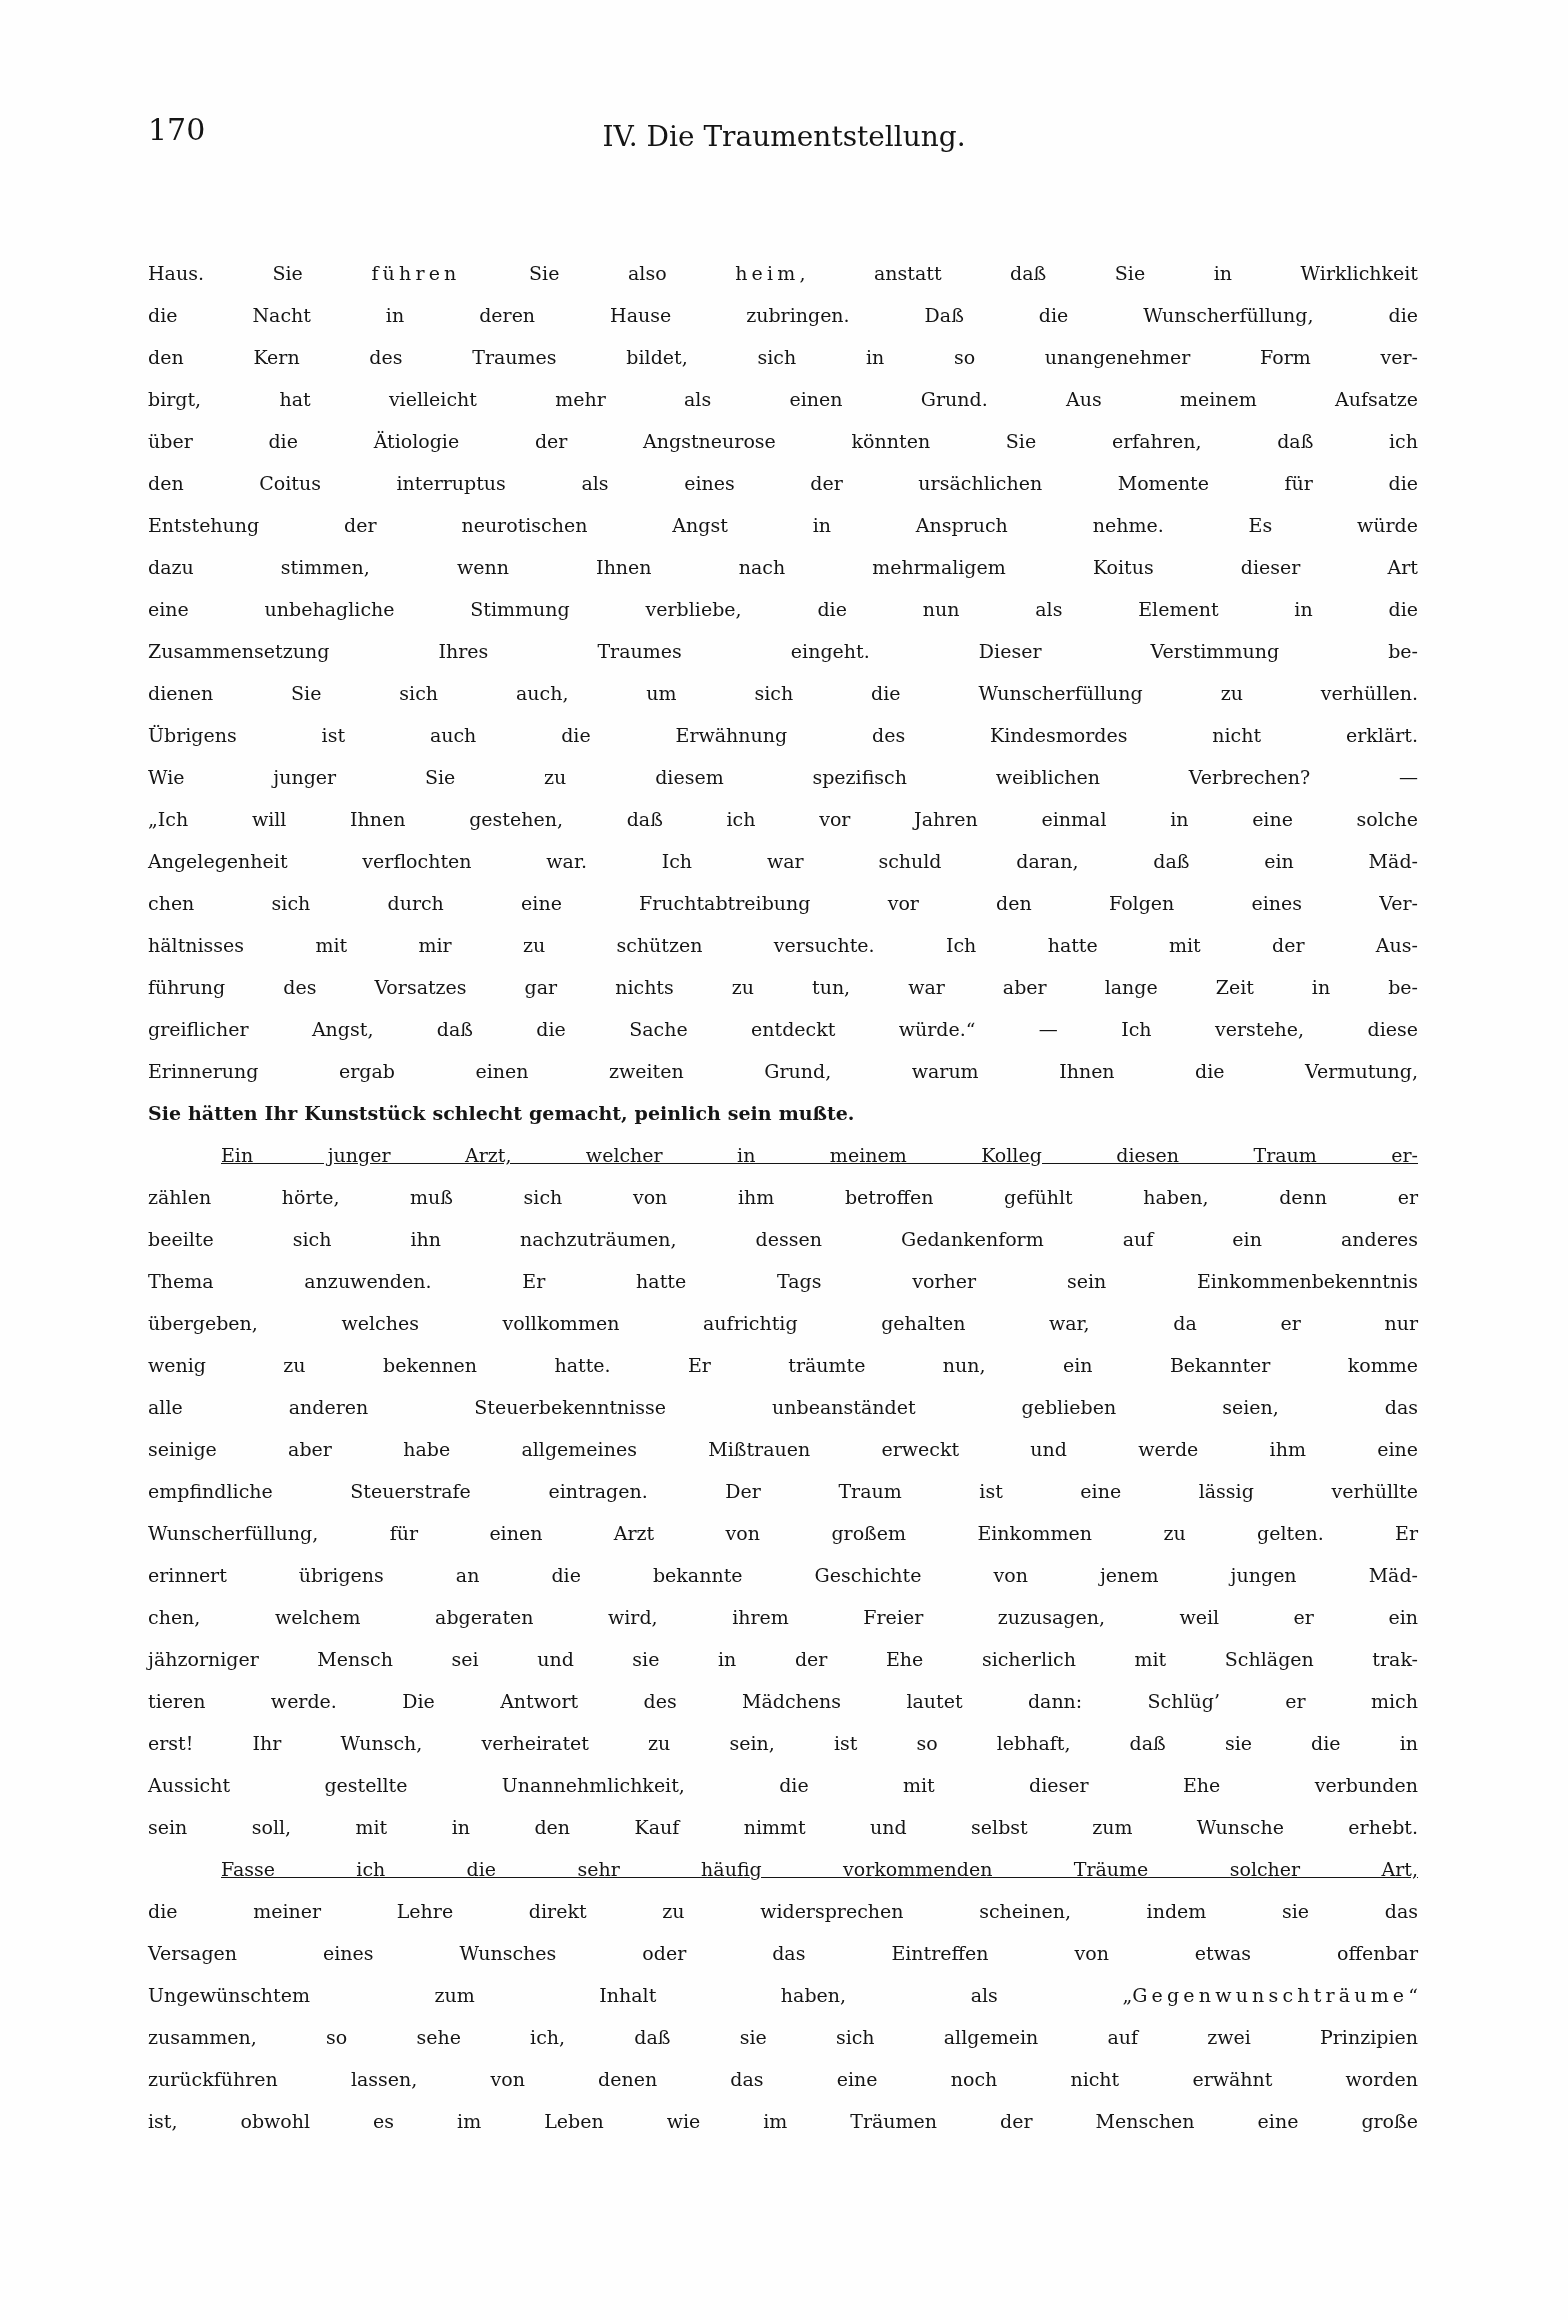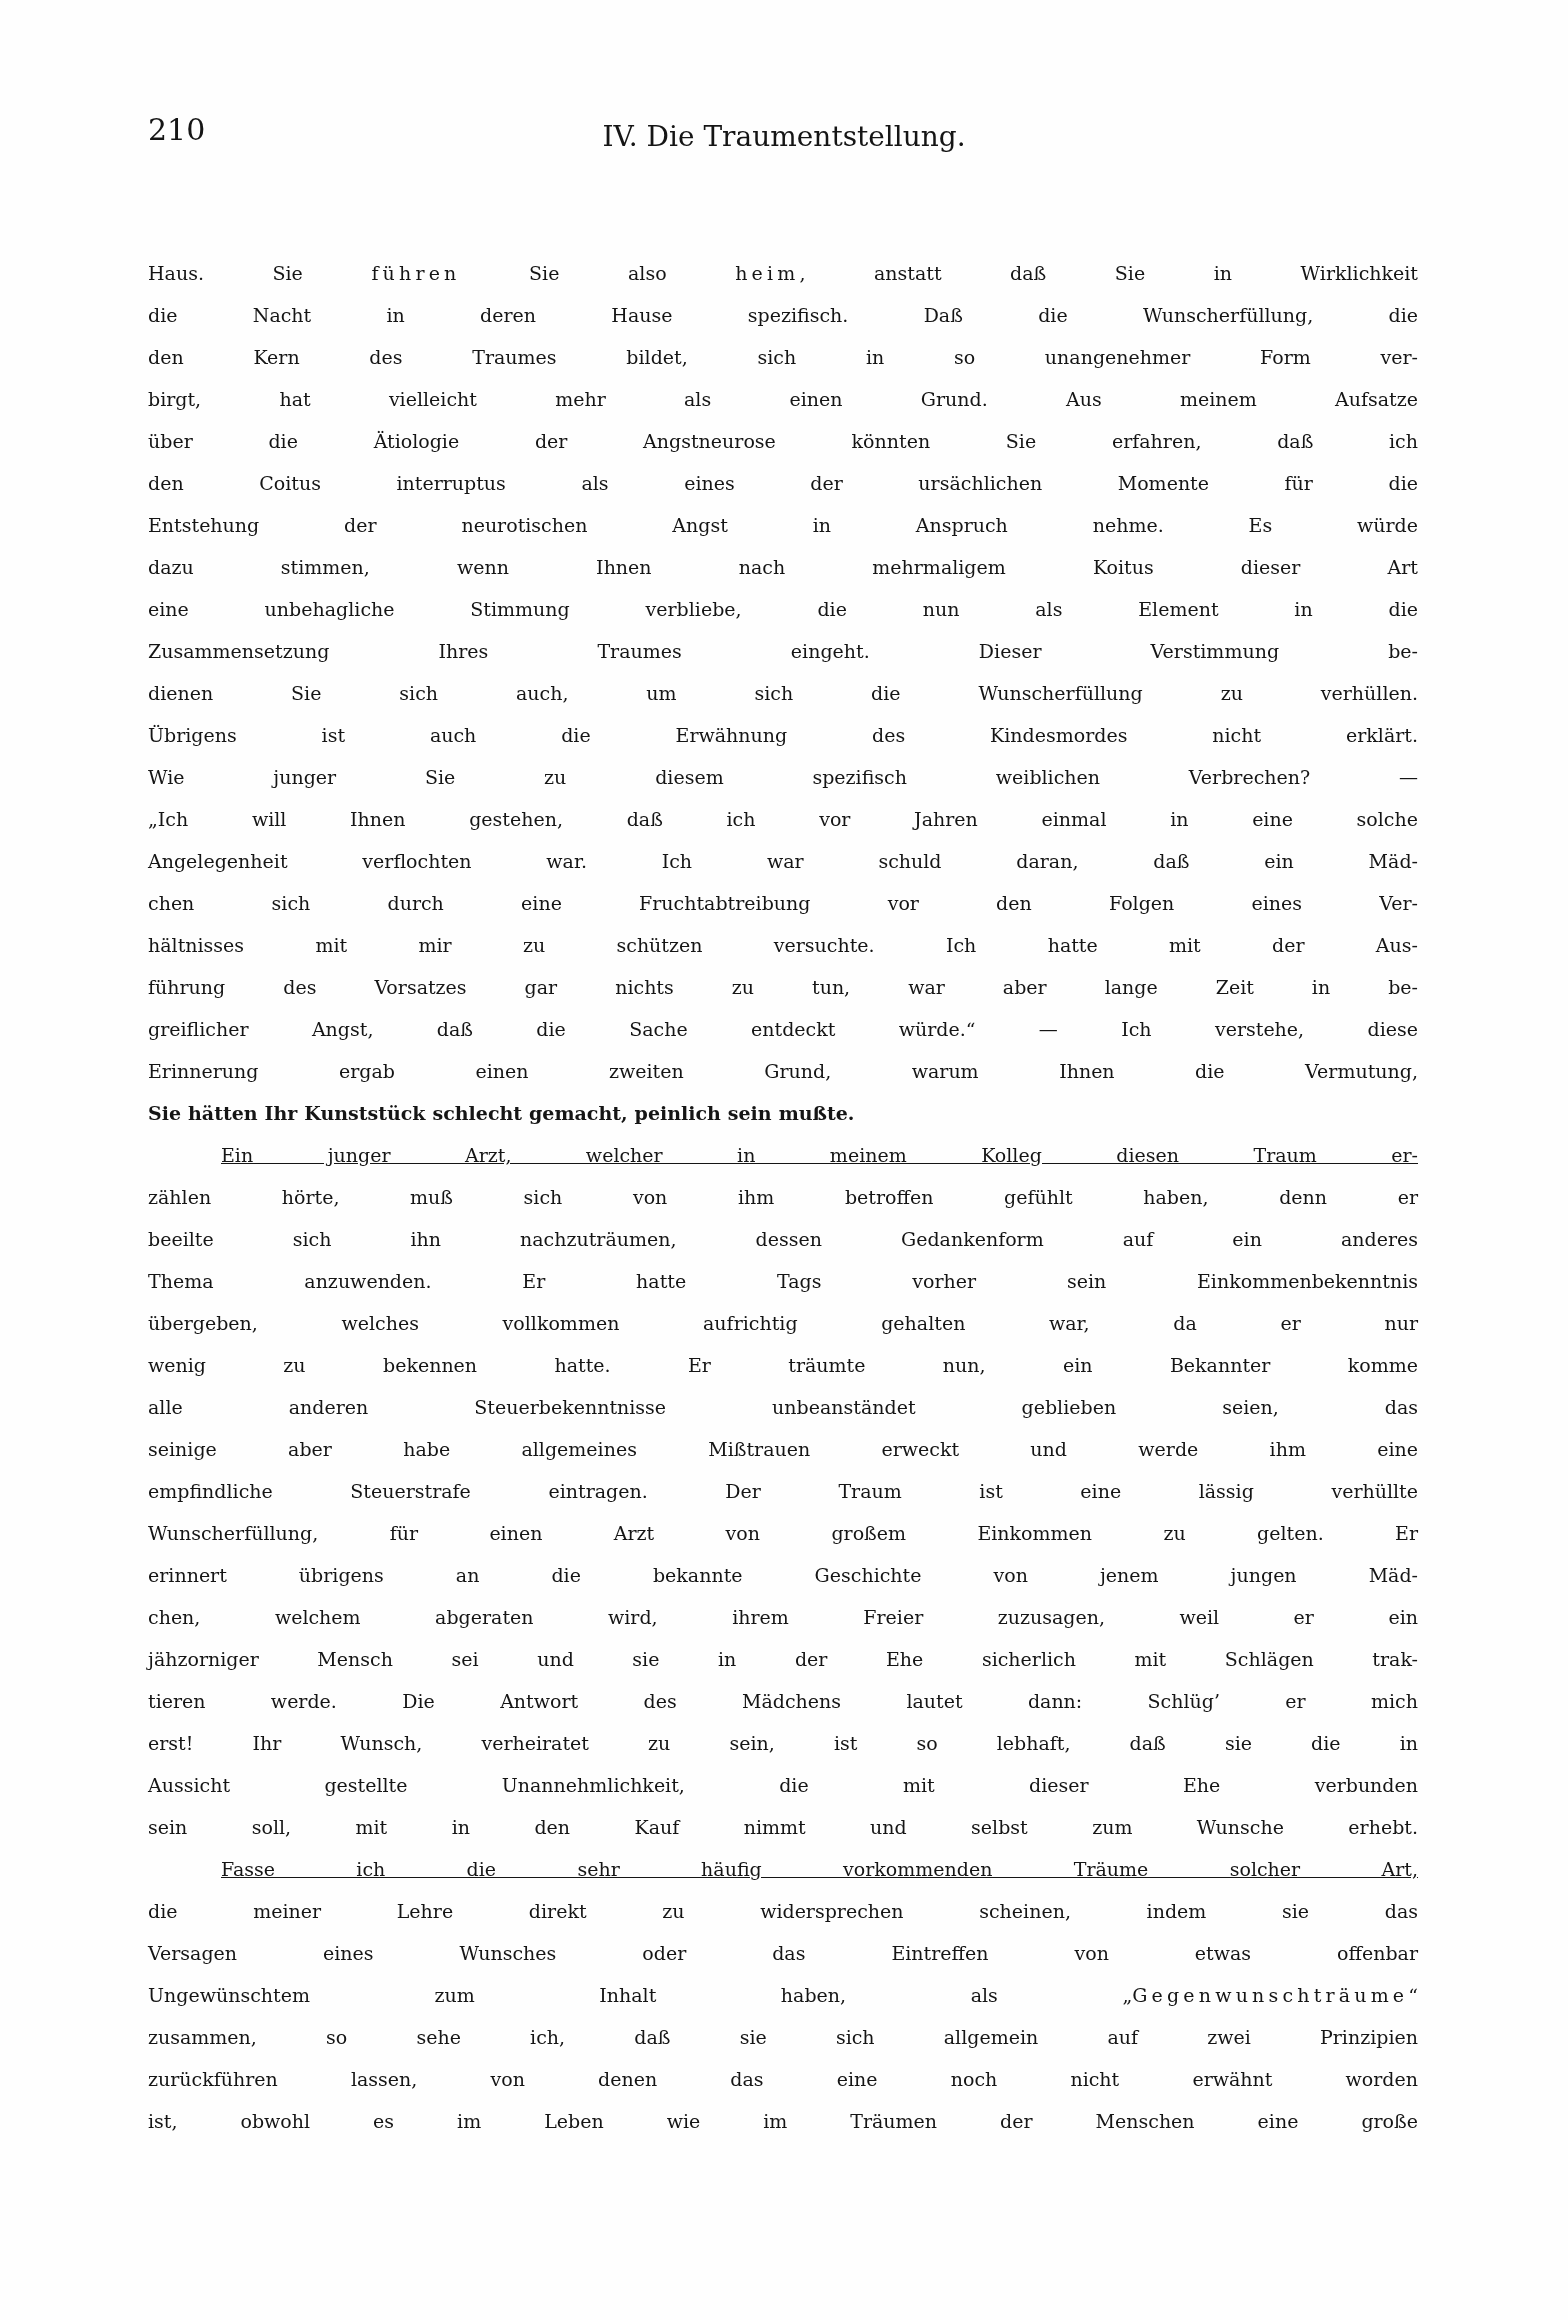--- a/index.html
+++ b/index.html
@@ -58,26 +58,26 @@
     text-decoration: underline;
   }
   .sperr {
     letter-spacing: 0.22em;
   }
 </style>
 </head>
 <body>
 
 <div class="page" style="color: rgb(21, 21, 21); background: rgb(254, 254, 254);">
-  <div class="pagenum">210</div>
+  <div class="pagenum">170</div>
   <div class="runhead">IV. Die Traumentstellung.</div>
   <div class="textblock">
       <div class="paragraph">
         <div class="line">Haus. Sie <span class="sperr">führen</span> Sie also <span class="sperr">heim</span>, anstatt daß Sie in Wirklichkeit</div>
-        <div class="line">die Nacht in deren Hause spezifisch. Daß die Wunscherfüllung, die</div>
+        <div class="line">die Nacht in deren Hause zubringen. Daß die Wunscherfüllung, die</div>
         <div class="line">den Kern des Traumes bildet, sich in so unangenehmer Form ver-</div>
         <div class="line">birgt, hat vielleicht mehr als einen Grund. Aus meinem Aufsatze</div>
         <div class="line">über die Ätiologie der Angstneurose könnten Sie erfahren, daß ich</div>
         <div class="line">den Coitus interruptus als eines der ursächlichen Momente für die</div>
         <div class="line">Entstehung der neurotischen Angst in Anspruch nehme. Es würde</div>
         <div class="line">dazu stimmen, wenn Ihnen nach mehrmaligem Koitus dieser Art</div>
         <div class="line">eine unbehagliche Stimmung verbliebe, die nun als Element in die</div>
         <div class="line">Zusammensetzung Ihres Traumes eingeht. Dieser Verstimmung be-</div>
         <div class="line">dienen Sie sich auch, um sich die Wunscherfüllung zu verhüllen.</div>
         <div class="line">Übrigens ist auch die Erwähnung des Kindesmordes nicht erklärt.</div>

